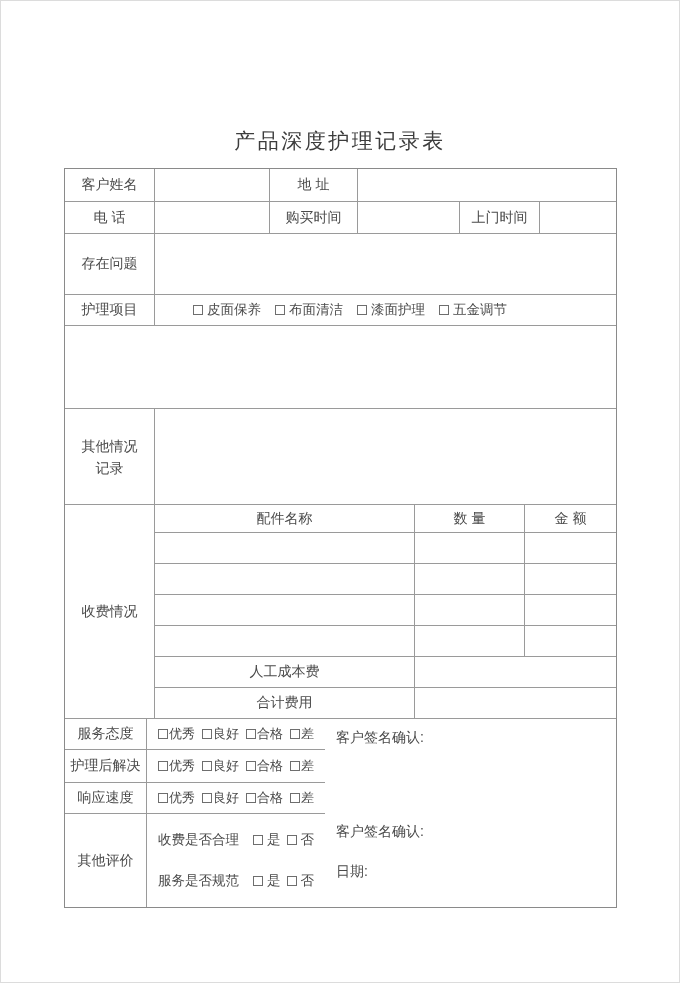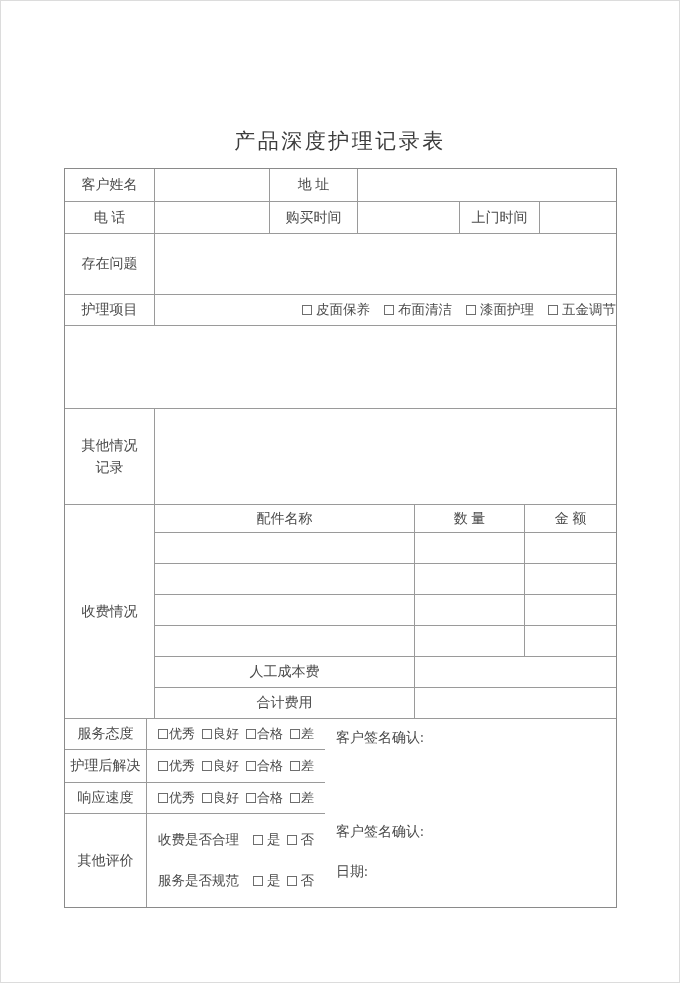--- a/index.html
+++ b/index.html
@@ -1,20 +1,20 @@
 <!DOCTYPE html>
 <html><head>
 <meta charset="utf-8">
 <style>
   html,body { margin:0; padding:0; background:#fff; }
   .page {
     position:relative; width:680px; height:983px;
     background:#fff; box-sizing:border-box;
     border:1px solid #dcdcdc;
-    font-family:Liberation Serif, serif;
+    font-family:Liberation Sans, sans-serif;
     color:#4a4a4a;
     -webkit-font-smoothing:antialiased;
   }
   .form-title {
     position:absolute; top:126px; left:0; right:0;
     text-align:center; font-size:21px; letter-spacing:2.5px;
     color:#3d3d3d; font-weight:400;
   }
   .form-table {
     position:absolute; left:63px; top:167px;
@@ -40,21 +40,21 @@
   .subrow { display:flex; box-sizing:border-box; border-bottom:1px solid #9a9a9a; flex:none; }
   .subrow.last { border-bottom:none; flex:1; }
   .sh28{height:28px}.sh31{height:31px}.sh33{height:33px}
   .multiline { flex-direction:column; line-height:22px; }
   .cb {
     width:10px; height:10px; box-sizing:border-box;
     border:1px solid #6e6e6e; background:#fff; flex:none;
   }
   .opt-group { display:inline-flex; align-items:center; gap:4px; font-size:13.5px; }
   .care-options {
-    justify-content:flex-end; padding-left:38px; gap:14px;
+    justify-content:flex-start; padding-left:38px; gap:14px;
     display:flex; align-items:center;
   }
   .rating-options { gap:7px; font-size:13px; }
   .rating-options .opt-group { font-size:13px; gap:1px; }
   .yesno-line { display:flex; align-items:flex-end; justify-content:center; gap:6px; font-size:13.5px; }
   .yesno-line .lbl { margin-right:8px; }
   .other-eval-cell { flex-direction:column; justify-content:space-around; align-items:center; padding:6px 0; }
   .remarks-cell {
     position:relative; display:block; border-right:none;
   }

